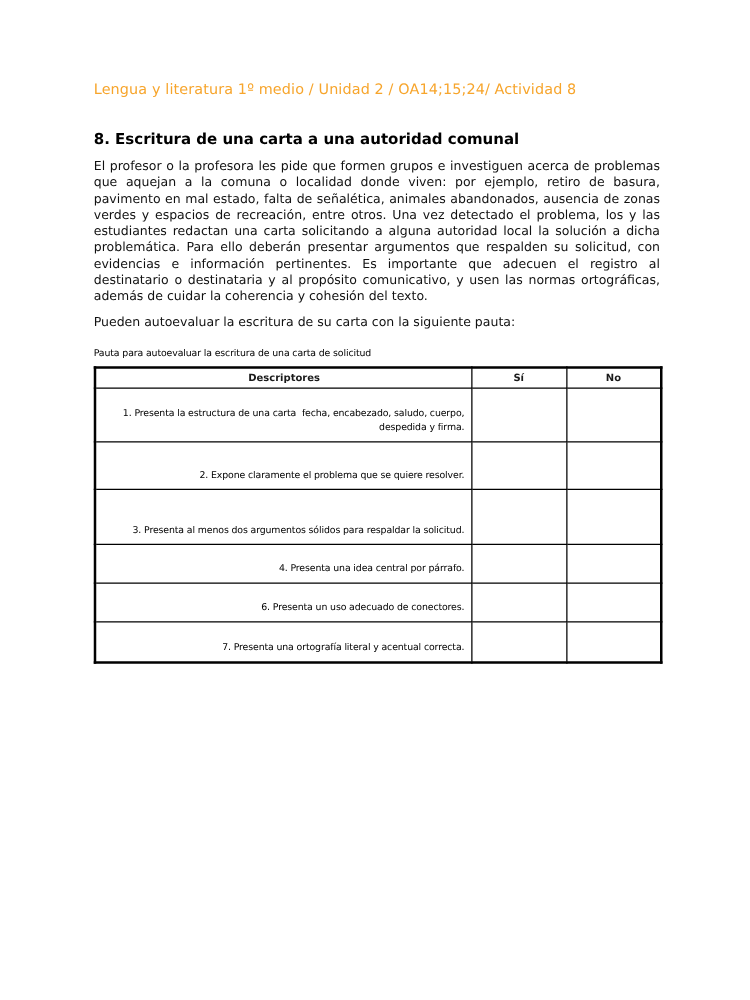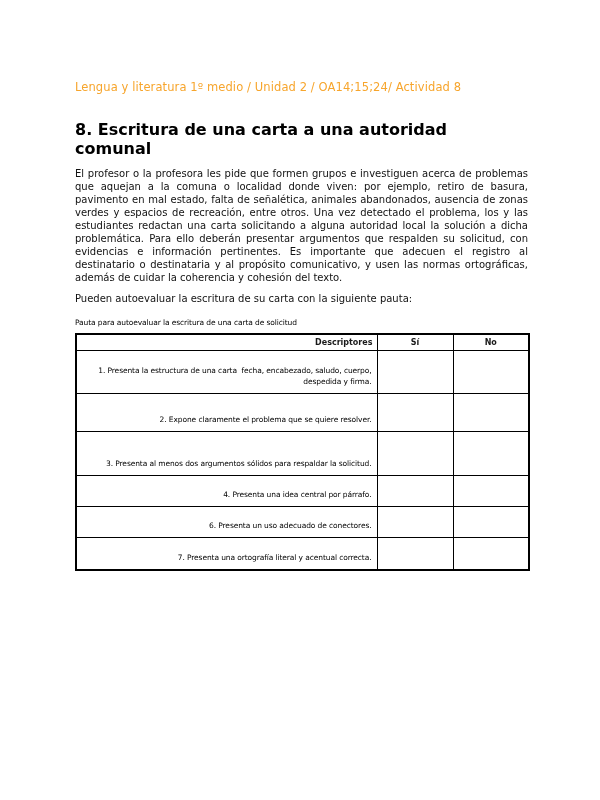--- a/index.html
+++ b/index.html
@@ -7,32 +7,32 @@
   body {
     background: #ffffff;
     font-family: "DejaVu Sans", "Liberation Sans", sans-serif;
     color: #1a1a1a;
     position: relative;
     overflow: hidden;
   }
   .page-content {
     position: absolute;
     left: 75px;
-    top: 80px;
+    top: 64px;
     width: 453px;
   }
   .breadcrumb {
     font-size: 11.5px;
     line-height: 14px;
     color: #F7A52C;
     margin-bottom: 26px;
     letter-spacing: 0.1px;
   }
   .activity-heading {
-    font-size: 16px;
+    font-size: 12px;
     font-weight: bold;
     color: #000000;
     margin-bottom: 9px;
   }
   .intro-paragraph {
     font-size: 10px;
     line-height: 13px;
     text-align: justify;
     color: #111111;
     margin-bottom: 8px;
@@ -63,21 +63,21 @@
   col.col-desc { width: 301px; }
   col.col-si   { width: 76px; }
   col.col-no   { width: 76px; }
   thead th {
     height: 16px;
     font-size: 8px;
     font-weight: bold;
     vertical-align: middle;
     padding: 1px 4px;
   }
-  thead th.desc-h { text-align: right; padding-left: 5px; }
+  thead th.desc-h { text-align: center; padding-left: 5px; }
   thead th.check-h { text-align: center; }
   tbody td {
     font-size: 7.5px;
     line-height: 11px;
     letter-spacing: -0.1px;
     vertical-align: bottom;
     padding: 3px 5px 6px 5px;
     color: #000000;
   }
   tbody tr:nth-child(1) { height: 43px; }

